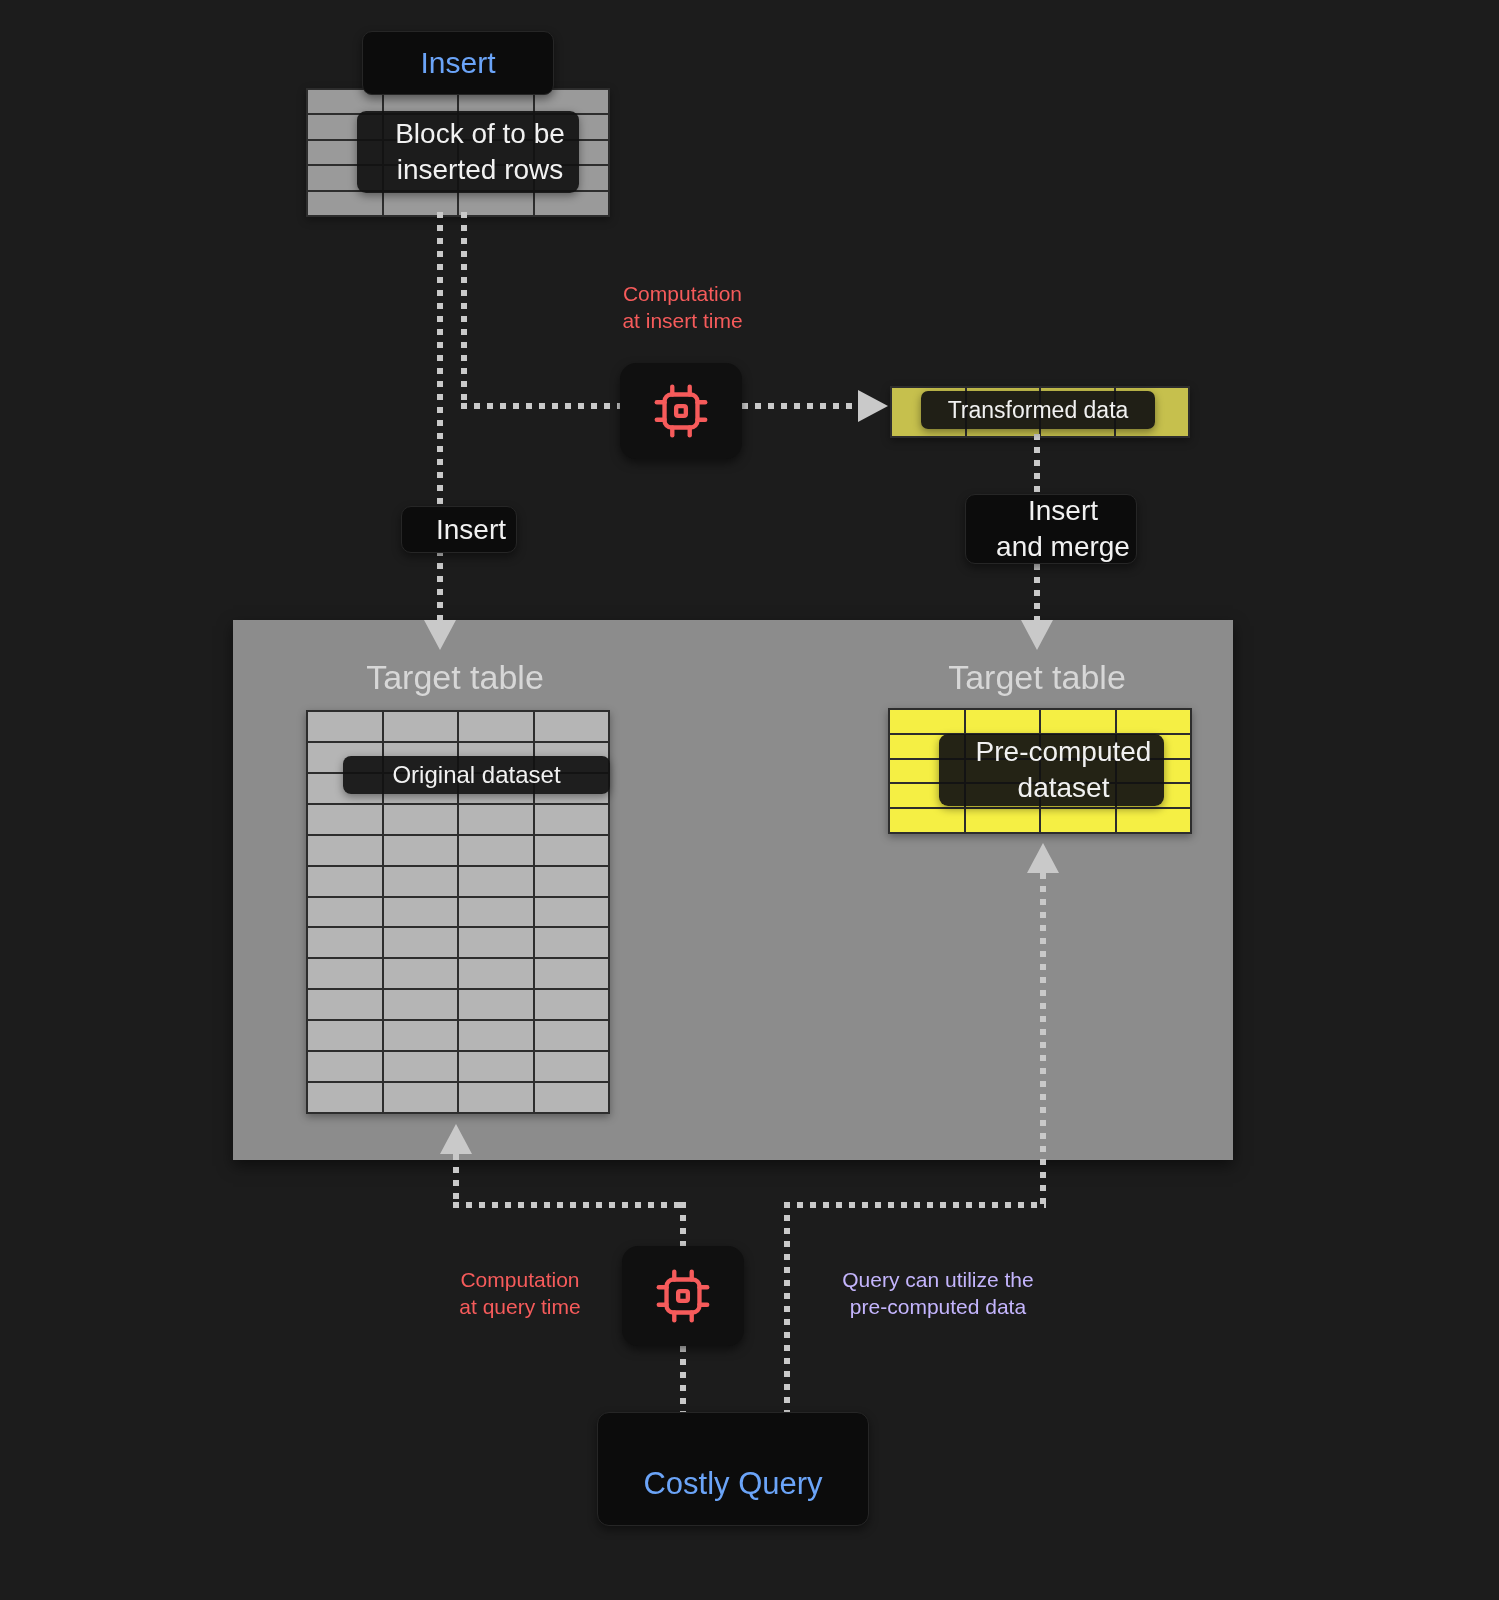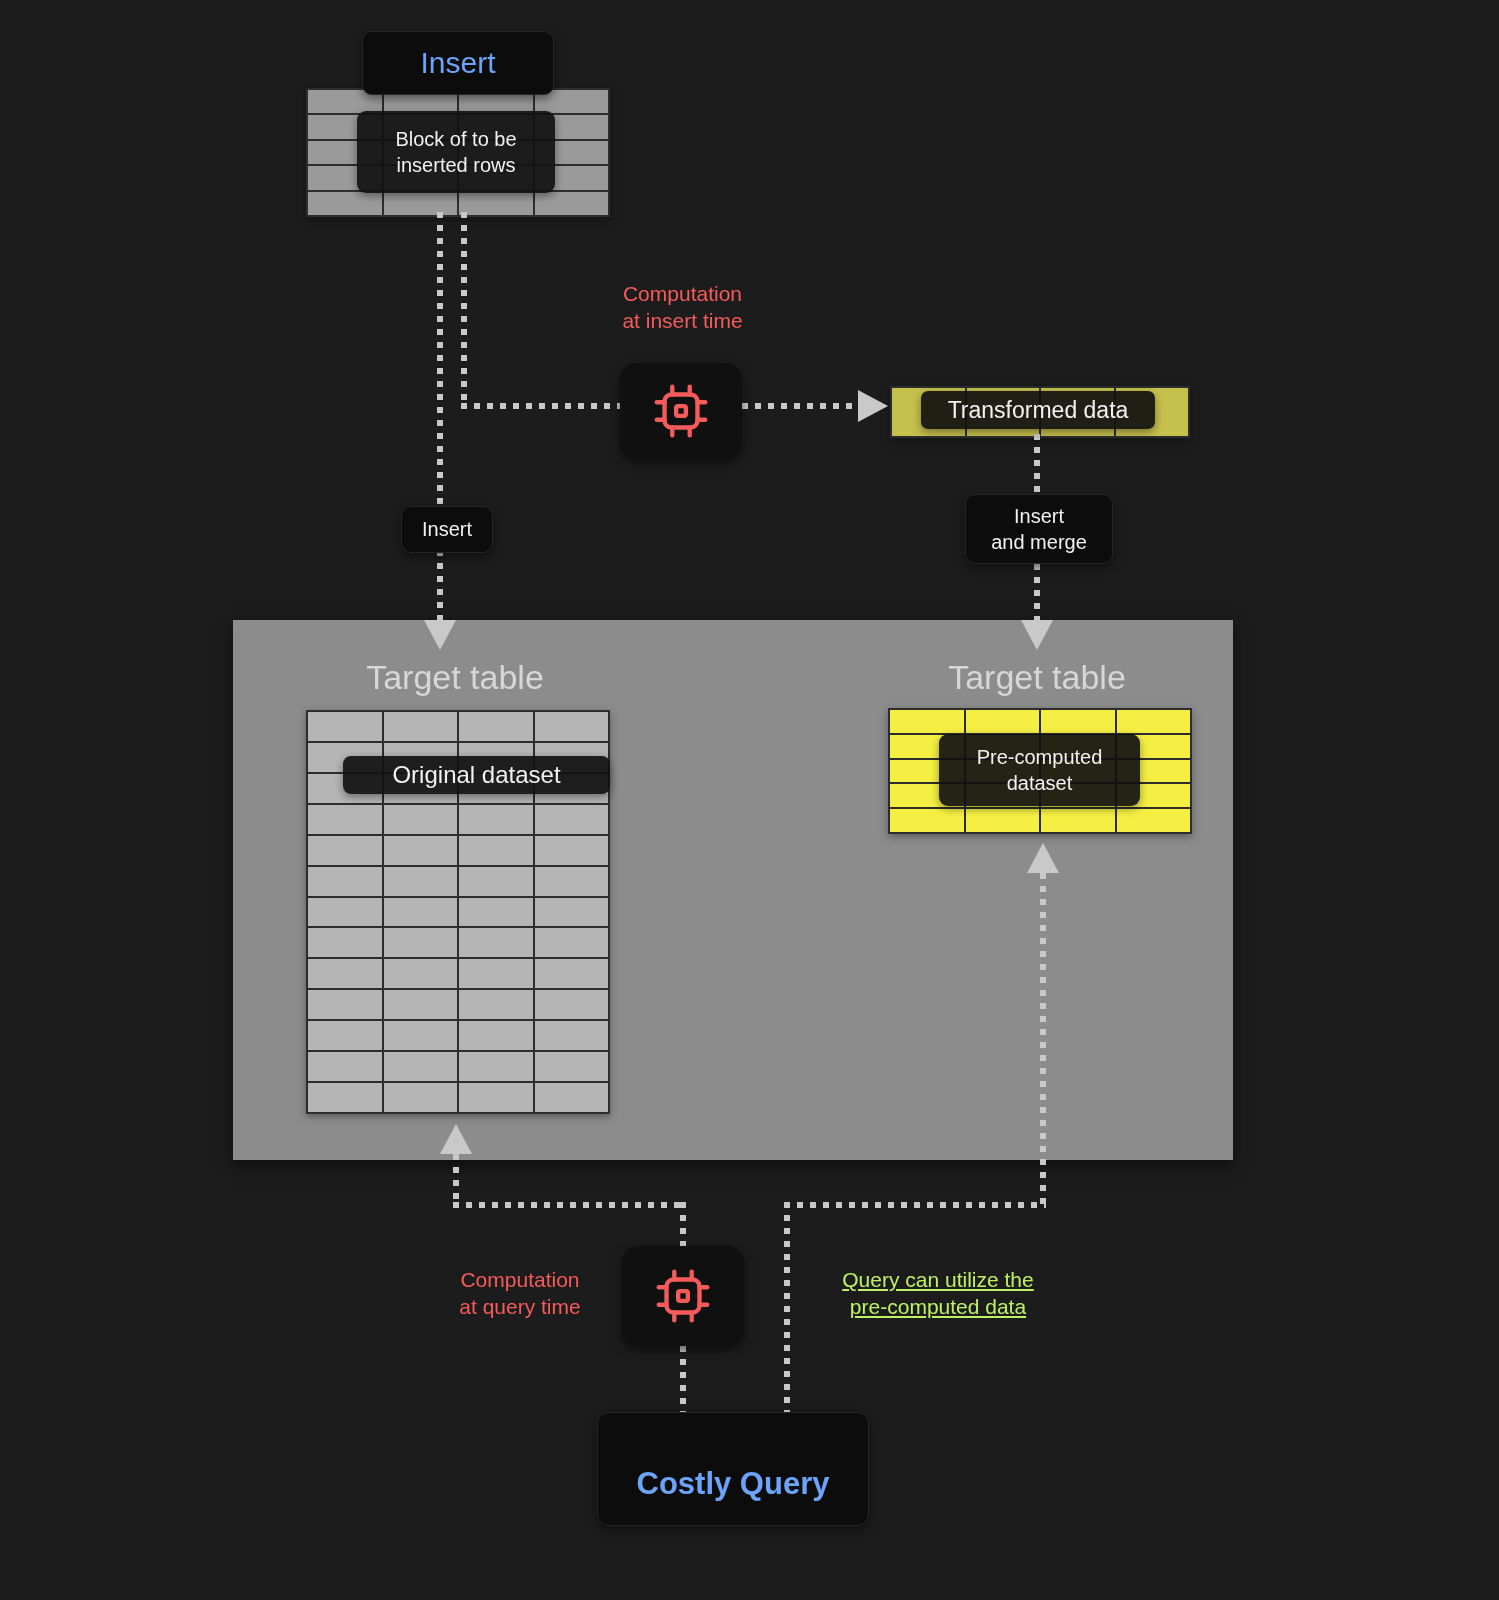--- a/index.html
+++ b/index.html
@@ -25,22 +25,22 @@
     border-radius:9px;
     display:flex;align-items:center;justify-content:center;
     color:#f1f1f1;text-align:center;
     box-shadow:0 3px 8px rgba(0,0,0,.4);
     z-index:6;
   }
   .pre{white-space:pre-line;line-height:1.3;}
   .blue{color:var(--blue,#6ba4f8);}
   .red{color:var(--red,#f65b5b);}
   .fs30{font-size:30px;font-weight:500;}
-  .fs31{font-size:31px;font-weight:700;margin-top:29px;}
-  .fs24{font-size:20px;}
+  .fs31{font-size:31px;font-weight:400;margin-top:29px;}
+  .fs24{font-size:28px;padding-left:24px;}
   
   .tbl{
     display:grid;gap:2px;padding:2px;
     background:#2d2d2d;z-index:3;
     box-shadow:0 3px 8px rgba(0,0,0,.35);
   }
   .tbl-gray>div{background:var(--cell-gray,#9a9a9a);}
   .tbl-light>div{background:var(--cell-light,#b5b5b5);}
   .tbl-olive>div{background:var(--bar-olive,#c6c04d);}
   .tbl-yellow>div{background:var(--cell-yellow,#f5ef44);}
@@ -63,21 +63,21 @@
     background:var(--panel,#8c8c8c);
     z-index:1;
     box-shadow:0 6px 14px rgba(0,0,0,.5);
   }
   .panel-title{
     z-index:4;color:#d7d7d7;font-size:34px;text-align:center;
   }
   .note-text{
     z-index:4;text-align:center;font-size:21px;line-height:1.3;
   }
-  .gray-note{color:#bef264;text-decoration:underline;}
+  .gray-note{color:#c4b5fd;}
   .cpu{
     background:#101010;border-radius:16px;
     display:flex;align-items:center;justify-content:center;
     color:var(--red,#f65b5b);
     box-shadow:0 4px 10px rgba(0,0,0,.5);
     z-index:7;
   }
 </style>
 </head>
 <body>

